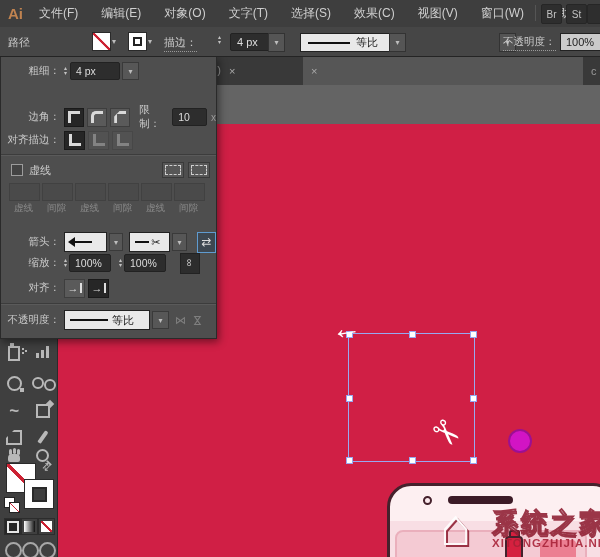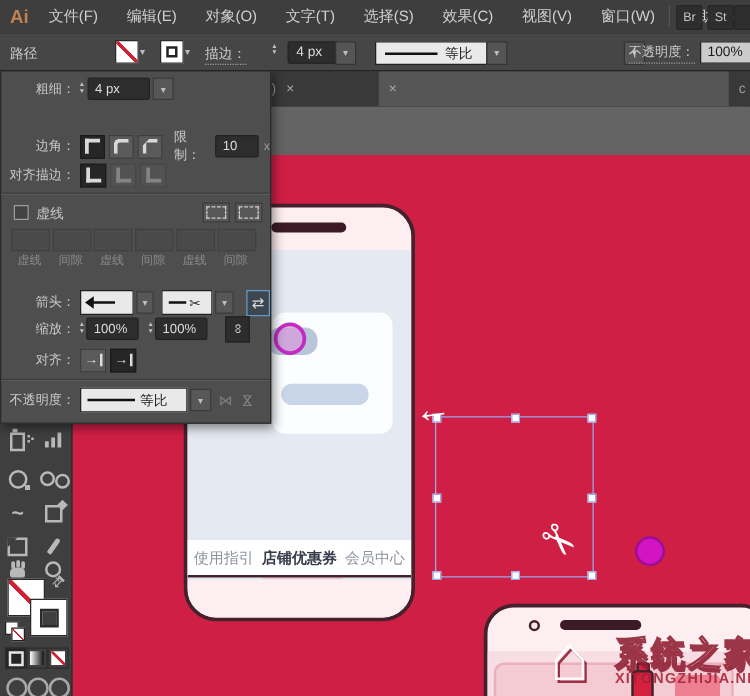--- a/index.html
+++ b/index.html
@@ -239,39 +239,20 @@
       <span class="tclose">×</span>
     </div>
     <div class="dtab" style="left:583px;width:17px">
       <span>c</span>
     </div>
   </div>
 
   <div class="canvas">
     <div class="artboard" style="background:#d01f45"></div>
 
-    <div class="phone1">
-      <span class="speaker" style="left:67px;top:12px;width:60px;height:8px"></span>
-      <div class="p1screen">
-        <div class="p1card">
-          <span class="pill" style="left:-4px;top:12px;width:40px;height:22px;background:#b9c6da"></span>
-          <span class="pill" style="left:7px;top:57px;width:70px;height:17px;background:#c9d5e8"></span>
-        </div>
-        <span class="mcirc1"></span>
-        <div class="badge">近期活动</div>
-      </div>
-      <div class="p1nav">
-        <span class="n">使用指引</span>
-        <span class="n on">店铺优惠券</span>
-        <span class="n">会员中心</span>
-      </div>
-      <div class="p1bez">
-        
-      </div>
-    </div>
 
     <div class="selrect">
       <span class="hdl" style="left:-3px;top:-3px"></span>
       <span class="hdl" style="left:calc(50% - 3px);top:-3px"></span>
       <span class="hdl" style="right:-3px;top:-3px"></span>
       <span class="hdl" style="left:-3px;top:calc(50% - 3px)"></span>
       <span class="hdl" style="right:-3px;top:calc(50% - 3px)"></span>
       <span class="hdl" style="left:-3px;bottom:-3px"></span>
       <span class="hdl" style="left:calc(50% - 3px);bottom:-3px"></span>
       <span class="hdl" style="right:-3px;bottom:-3px"></span>

